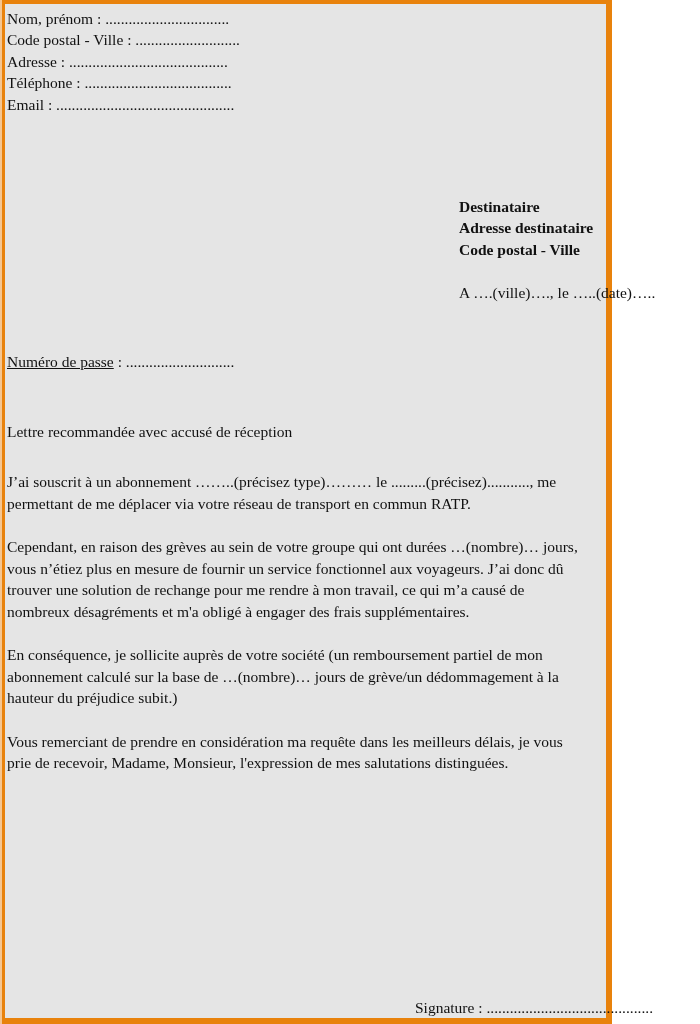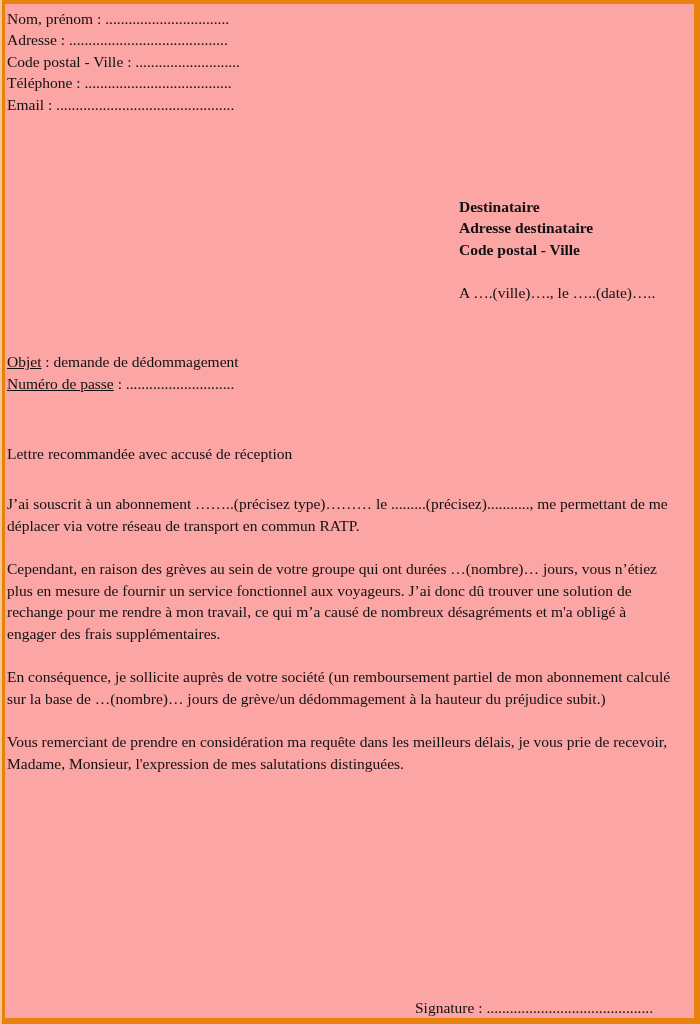--- a/index.html
+++ b/index.html
@@ -11,23 +11,23 @@
     width: 700px;
     height: 1024px;
     overflow: hidden;
     font-family: "Liberation Serif", "DejaVu Serif", serif;
   }
 
   
   .page {
     position: relative;
     box-sizing: border-box;
-    width: 700px;
+    width: 612px;
     height: 1024px;
-    background: #fca5a5;
+    background: #e5e5e5;
     border-left: 5px solid #e8820c;
     border-right: 6px solid #e8820c;
     border-top: 4px solid #e8820c;
     border-bottom: 6px solid #e8820c;
     padding: 0 14px 0 0;
   }
   
   .page::before {
     content: "";
     position: absolute;
@@ -117,36 +117,35 @@
   }
 </style>
 </head>
 <body>
 
 <div class="page">
   <div class="sheet">
 
     <div class="sender">
       <div class="line">Nom, prénom : ................................</div>
+      <div class="line">Code postal - Ville : ...........................</div>
       <div class="line">Adresse : .........................................</div>
-      <div class="line">Code postal - Ville : ...........................</div>
       <div class="line">Téléphone : ......................................</div>
       <div class="line">Email : ..............................................</div>
     </div>
 
     <div class="recipient">
       <div class="line">Destinataire</div>
       <div class="line">Adresse destinataire</div>
       <div class="line">Code postal - Ville</div>
     </div>
 
     <div class="date-line">A ….(ville)…., le …..(date)…..</div>
 
     <div class="object-block">
-      <div class="line"><span class="u">Objet</span><span> : demande de dédommagement</span></div>
       <div class="line"><span class="u">Numéro de passe</span><span> : ............................</span></div>
     </div>
 
     <div class="registered">Lettre recommandée avec accusé de réception</div>
 
 
     <div class="body-text">
       <p>J’ai souscrit à un abonnement ……..(précisez type)……… le .........(précisez)..........., me permettant de me déplacer via votre réseau de transport en commun RATP.</p>
       <p>Cependant, en raison des grèves au sein de votre groupe qui ont durées …(nombre)… jours, vous n’étiez plus en mesure de fournir un service fonctionnel aux voyageurs. J’ai donc dû trouver une solution de rechange pour me rendre à mon travail, ce qui m’a causé de nombreux désagréments et m'a obligé à engager des frais supplémentaires.</p>
       <p>En conséquence, je sollicite auprès de votre société (un remboursement partiel de mon abonnement calculé sur la base de …(nombre)… jours de grève/un dédommagement à la hauteur du préjudice subit.)</p>

